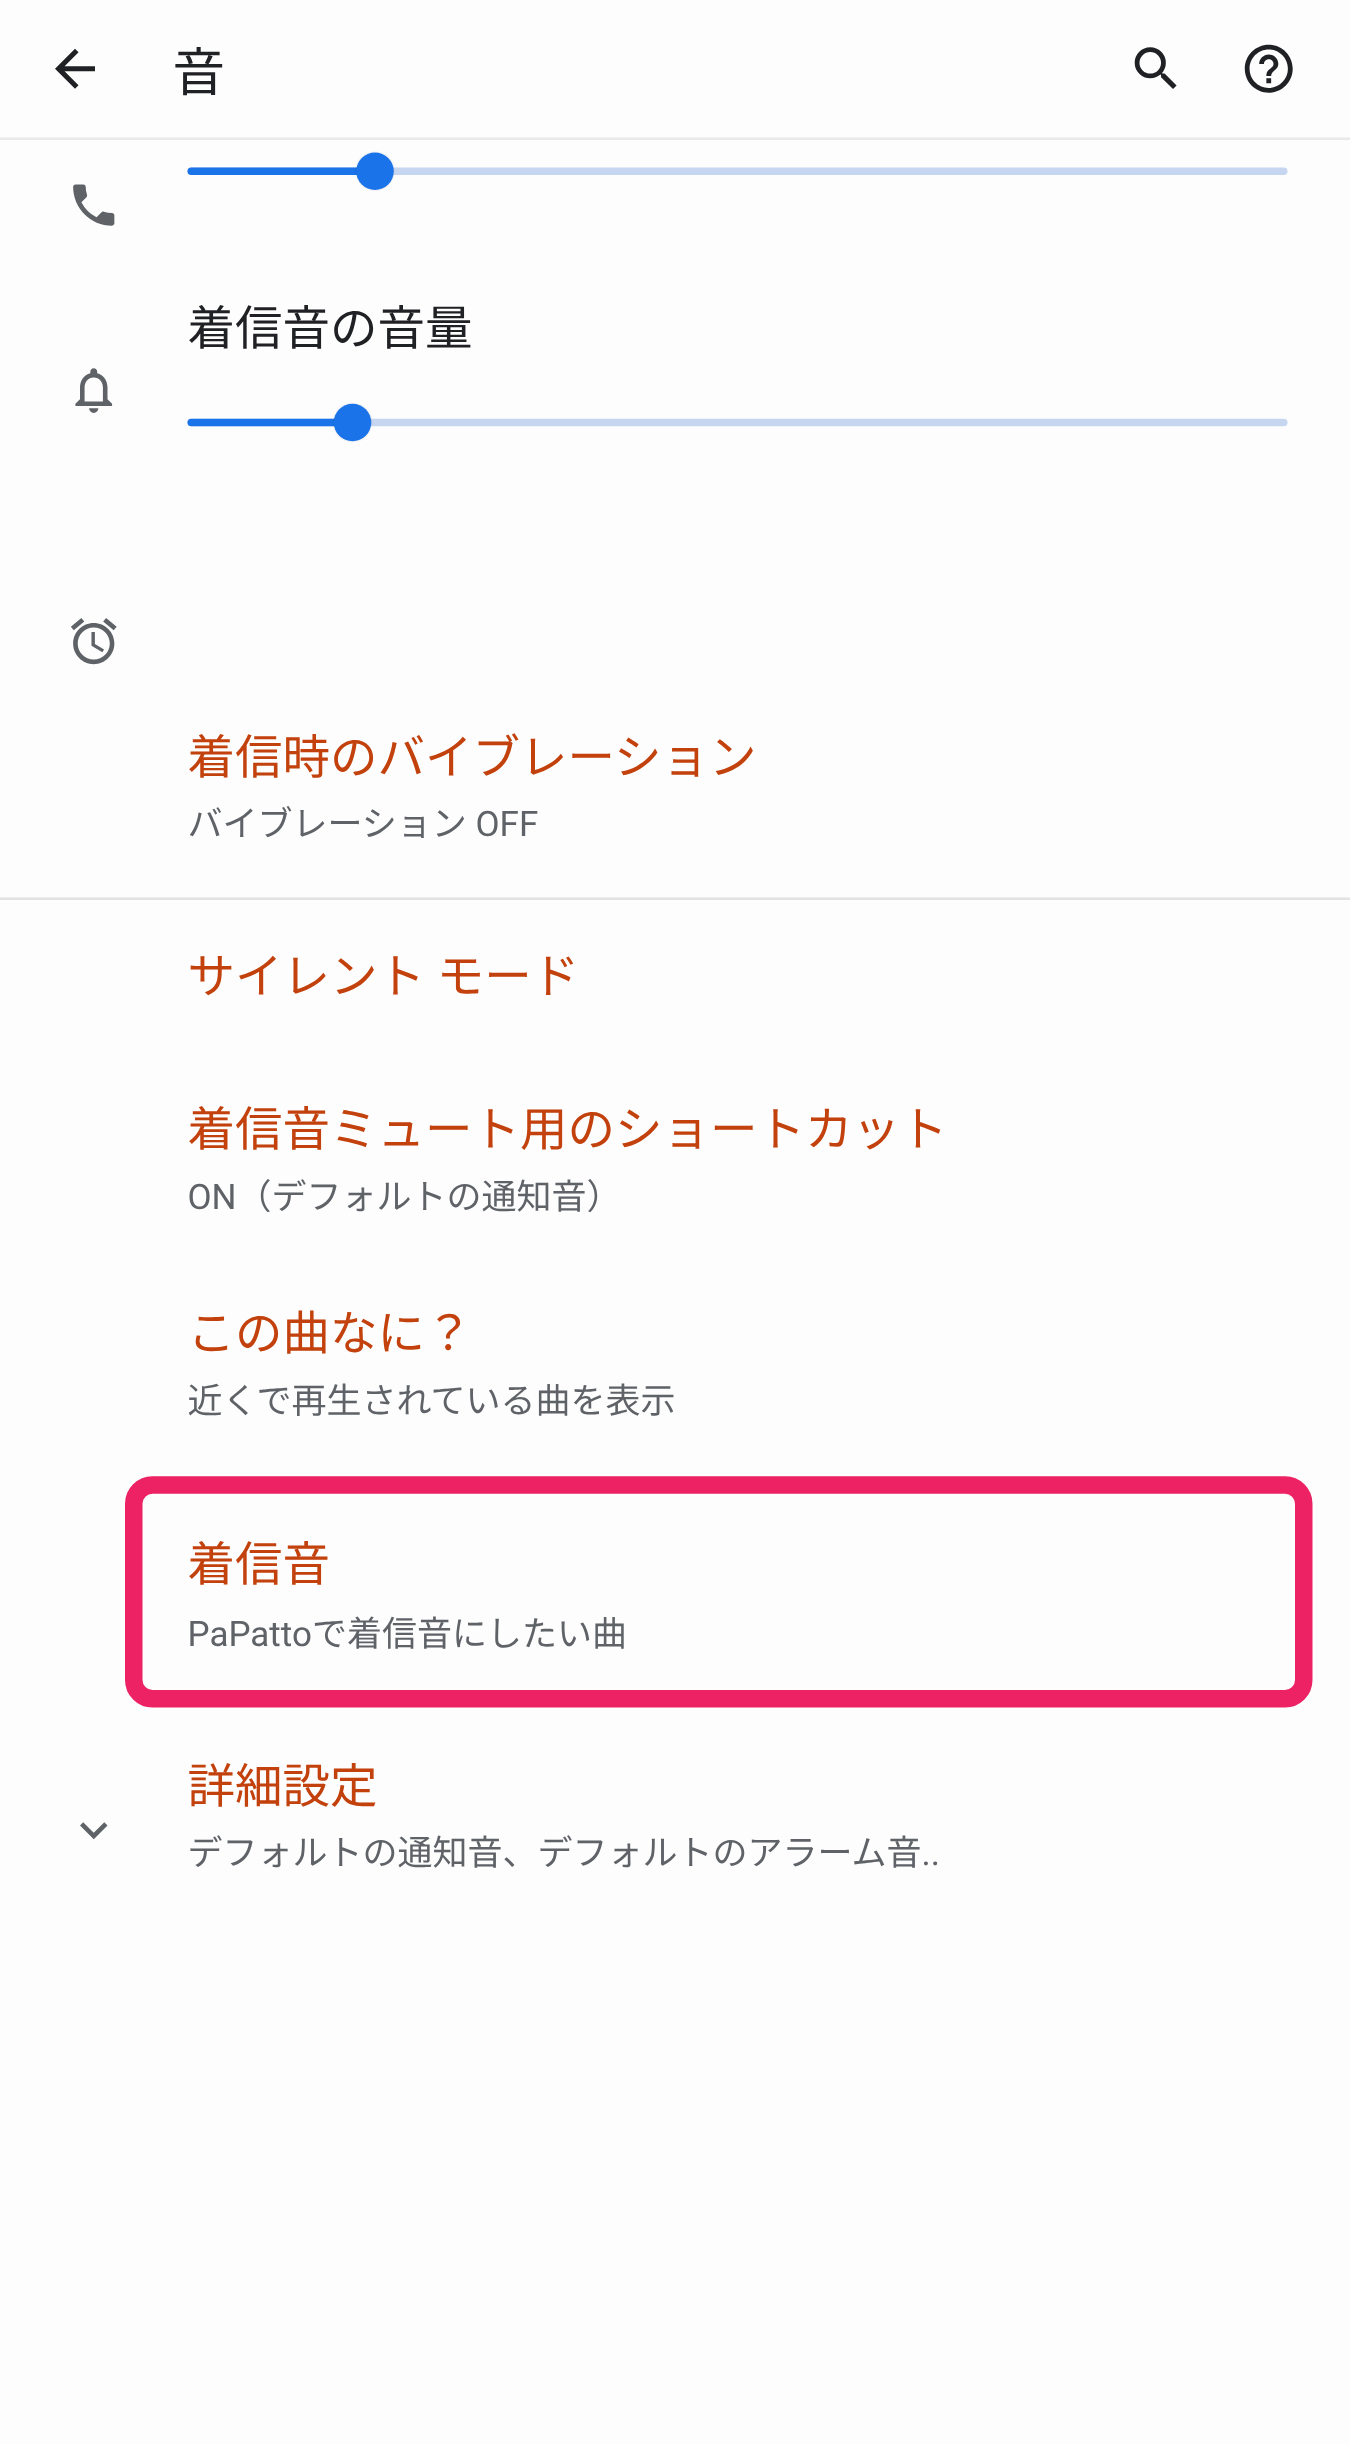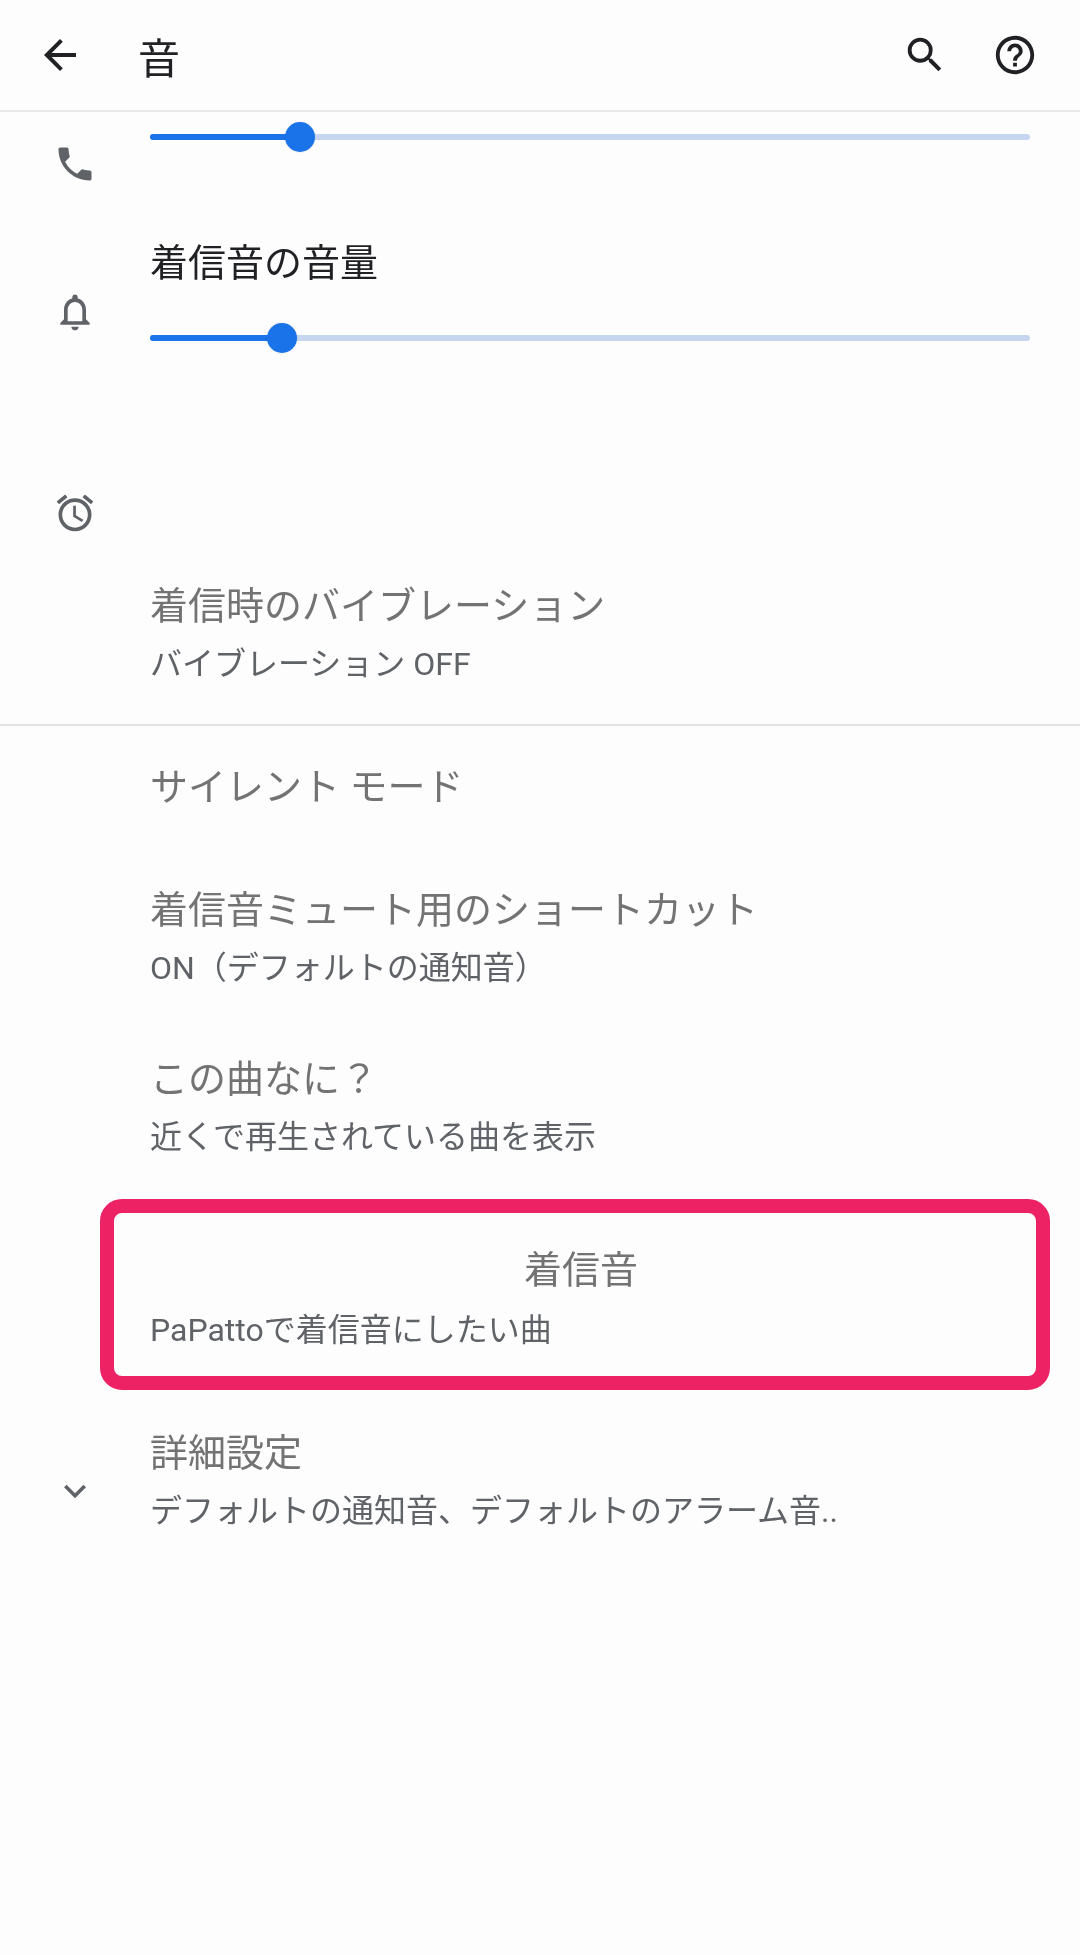--- a/index.html
+++ b/index.html
@@ -96,40 +96,40 @@
     border-radius: 50%;
     transform: translate(-50%, -50%);
     box-shadow: 0 0 0 1px rgba(0,0,0,.04);
   }
 
   .setting-item {
     padding: 30px 50px 30px 150px;
   }
   .setting-title {
     font-size: 38px;
-    color: #737373;
+    color: #c2410c;
     margin-bottom: 8px;
   }
   .setting-sub {
-    font-size: 32px;
+    font-size: 28px;
     color: #5f6368;
   }
   .section-divider {
     height: 2px;
     background: #e2e2e2;
     width: 100%;
   }
 
   .highlight-wrap {
     margin: 12px 30px 12px 100px;
     border: 14px solid #ec2265;
     border-radius: 22px;
     padding: 26px 24px 26px 36px;
   }
-  .highlight-wrap .setting-title { margin-bottom: 10px; text-align: center; }
+  .highlight-wrap .setting-title { margin-bottom: 10px; }
 
   .adv-row {
     display: flex;
     align-items: center;
     padding: 20px 10px 0 0;
   }
   .adv-row .chev-col {
     width: 150px;
     display: flex;
     justify-content: center;

